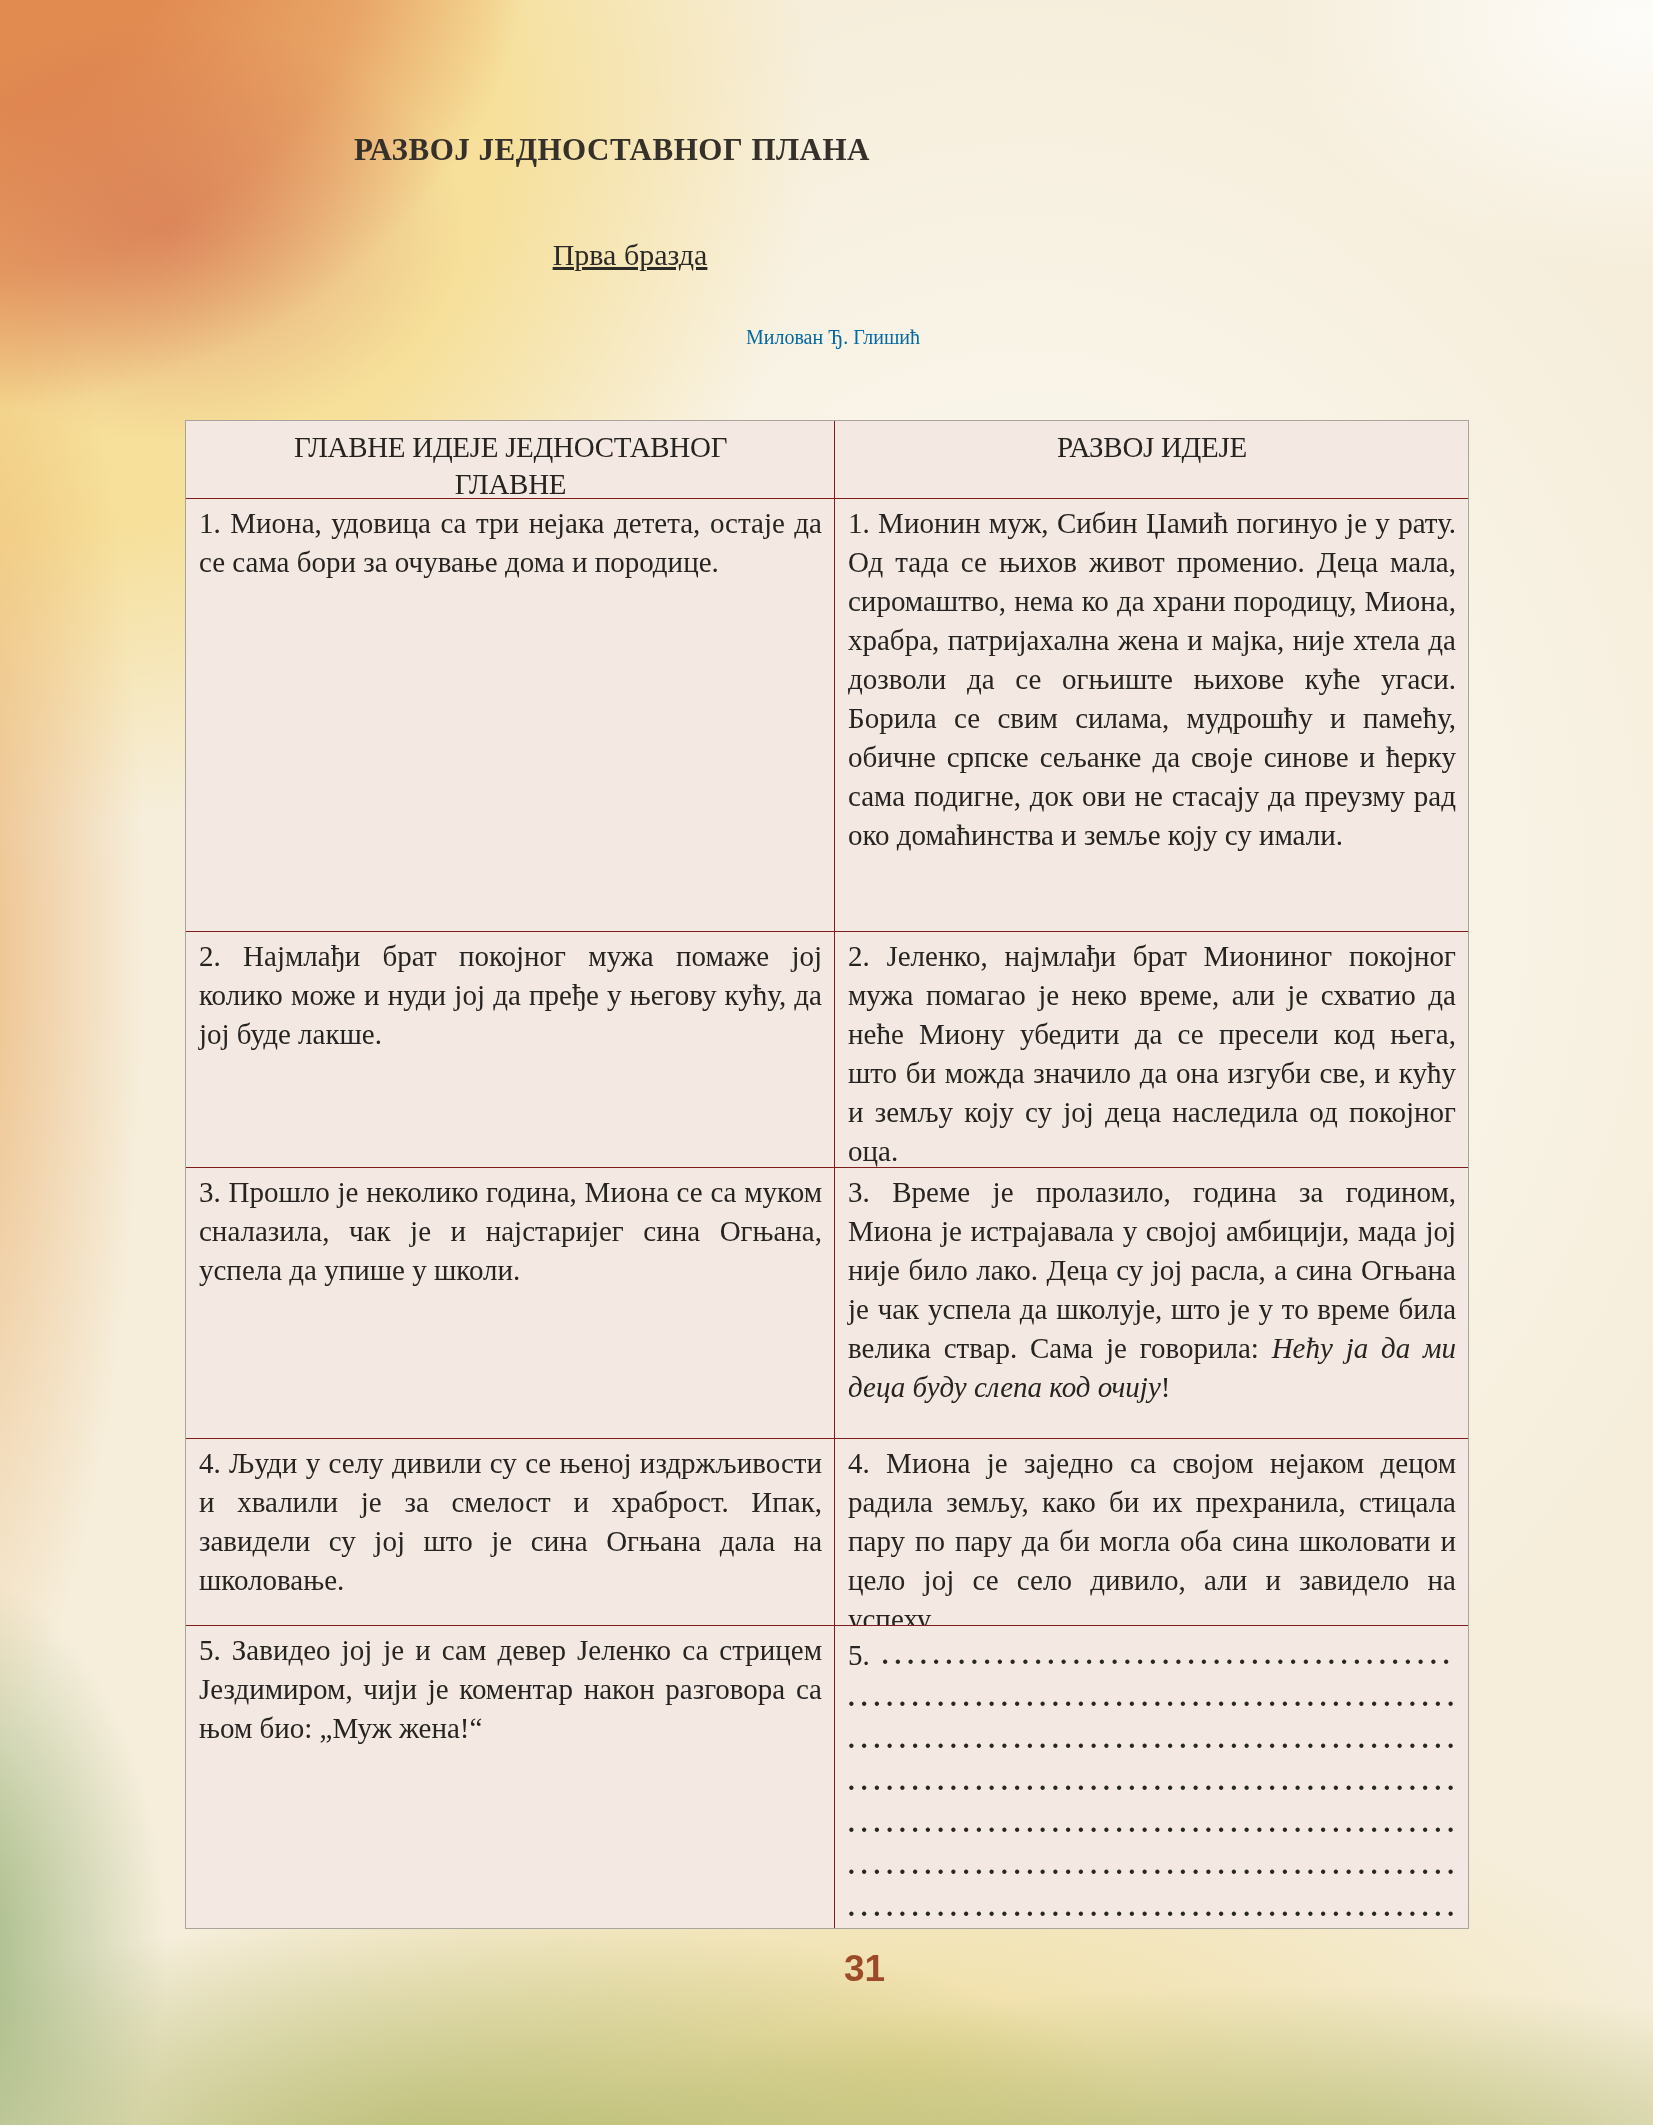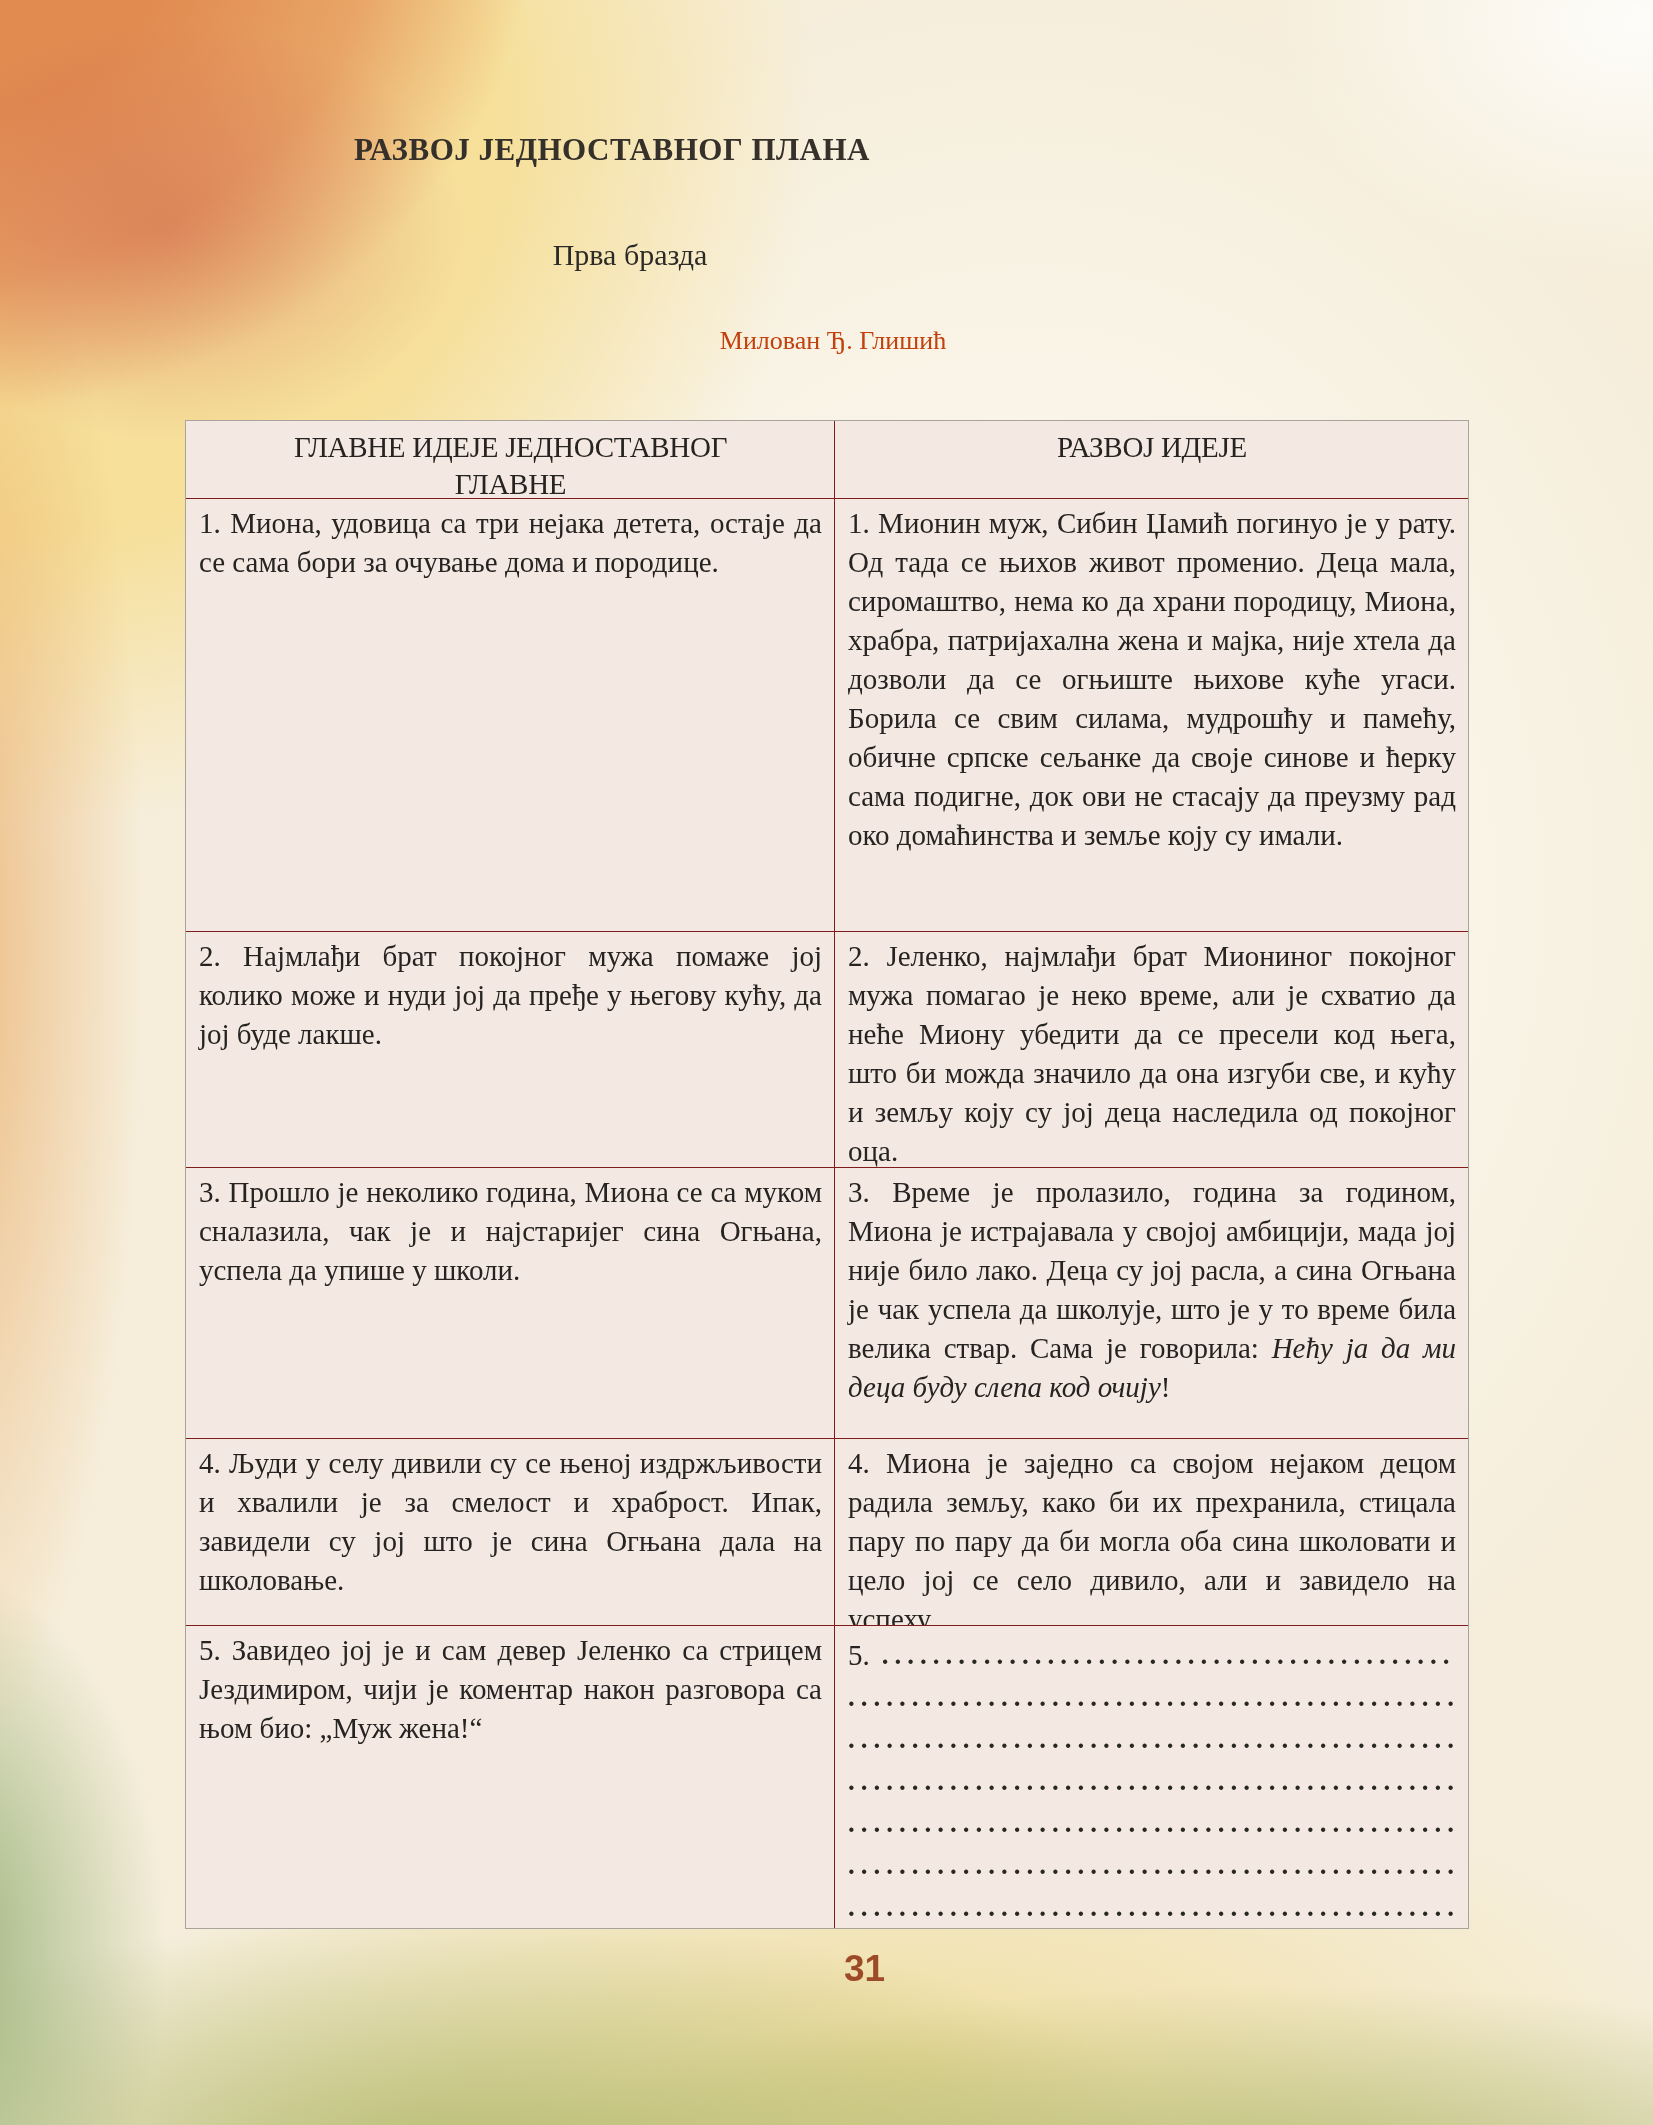--- a/index.html
+++ b/index.html
@@ -14,23 +14,23 @@
       radial-gradient(ellipse 950px 340px at 28% 2170px, rgba(170,178,96,0.85), rgba(170,178,96,0) 76%),
       radial-gradient(ellipse 1050px 270px at 78% 2190px, rgba(166,176,98,0.8), rgba(166,176,98,0) 76%),
       radial-gradient(ellipse 1100px 430px at 55% 2060px, rgba(235,210,115,0.55), rgba(235,210,115,0) 72%),
       radial-gradient(ellipse 1080px 980px at 40px 120px, rgba(246,214,110,0.6) 42%, rgba(246,214,110,0) 72%),
       radial-gradient(ellipse 520px 360px at 99% 1%, rgba(255,255,255,0.85), rgba(255,255,255,0) 70%),
       radial-gradient(ellipse 950px 1150px at 62% 42%, rgba(253,252,248,0.95), rgba(253,252,248,0) 80%);
   }
   .title-wrap{position:absolute;top:128px;left:0;width:1224px;text-align:center;}
   .title{margin:4px;font-size:31px;font-weight:bold;color:#35302a;letter-spacing:0.5px;font-family:"Liberation Serif",serif;}
   .subtitle-wrap{position:absolute;top:238px;left:0;width:1260px;text-align:center;}
-  .subtitle{font-size:30px;color:#2c2a26;}
+  .subtitle{font-size:30px;color:#2c2a26;text-decoration:underline;}
   .author-wrap{position:absolute;top:326px;left:0px;width:1666px;text-align:center;}
-  .author{font-size:26px;color:#c2410c;}
+  .author{font-size:20px;color:#0369a1;}
   .ptable{position:absolute;left:185px;top:420px;width:1282px;
     display:grid;grid-template-columns:648px 633px;
     grid-template-rows:77px 432px 235px 270px 186px 302px;
     background:#7f1d1d;gap:1px;border:1px solid #a8a49b;}
   .cell{background:rgba(252,249,241,0.93);padding:5px 12px 4px 13px;
     font-size:29px;line-height:39px;color:#262321;text-align:justify;overflow:hidden;}
   .hcell{text-align:center;line-height:37px;padding-top:8px;letter-spacing:-0.3px;}
   .dots-cell{padding-top:8px;}
   .dotline{height:42px;line-height:42px;overflow:hidden;white-space:nowrap;}
   .dotline .dots{display:block;overflow:hidden;font-size:27px;font-weight:bold;letter-spacing:6px;color:#2a2721;}

